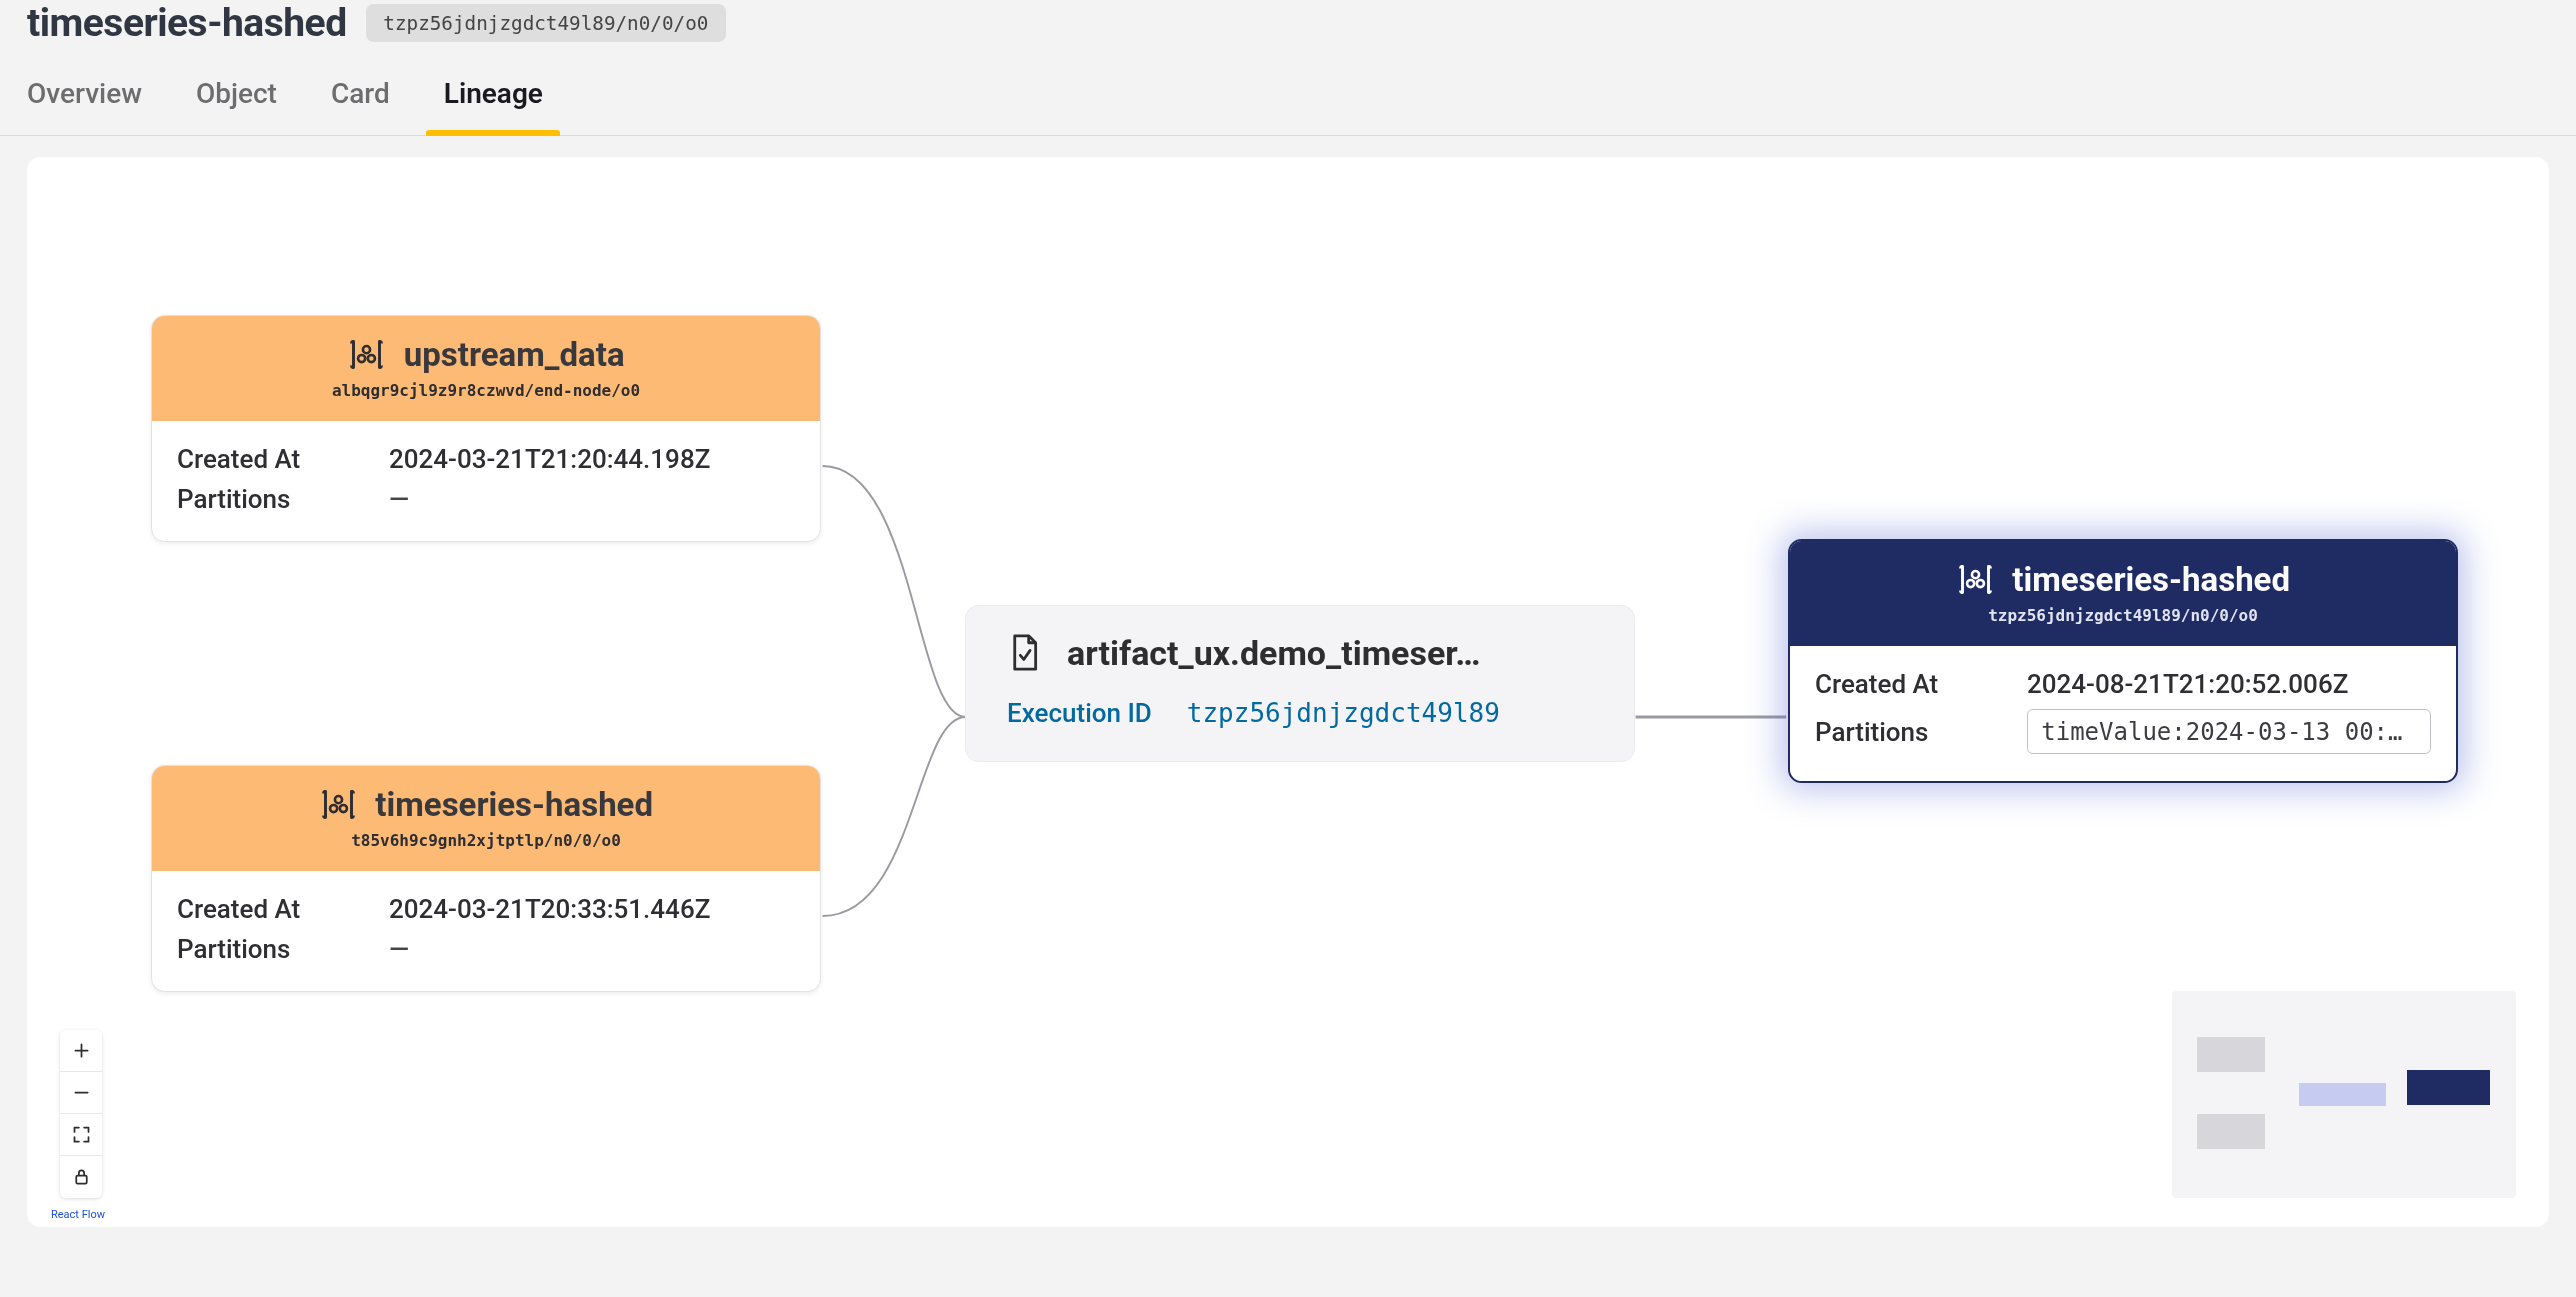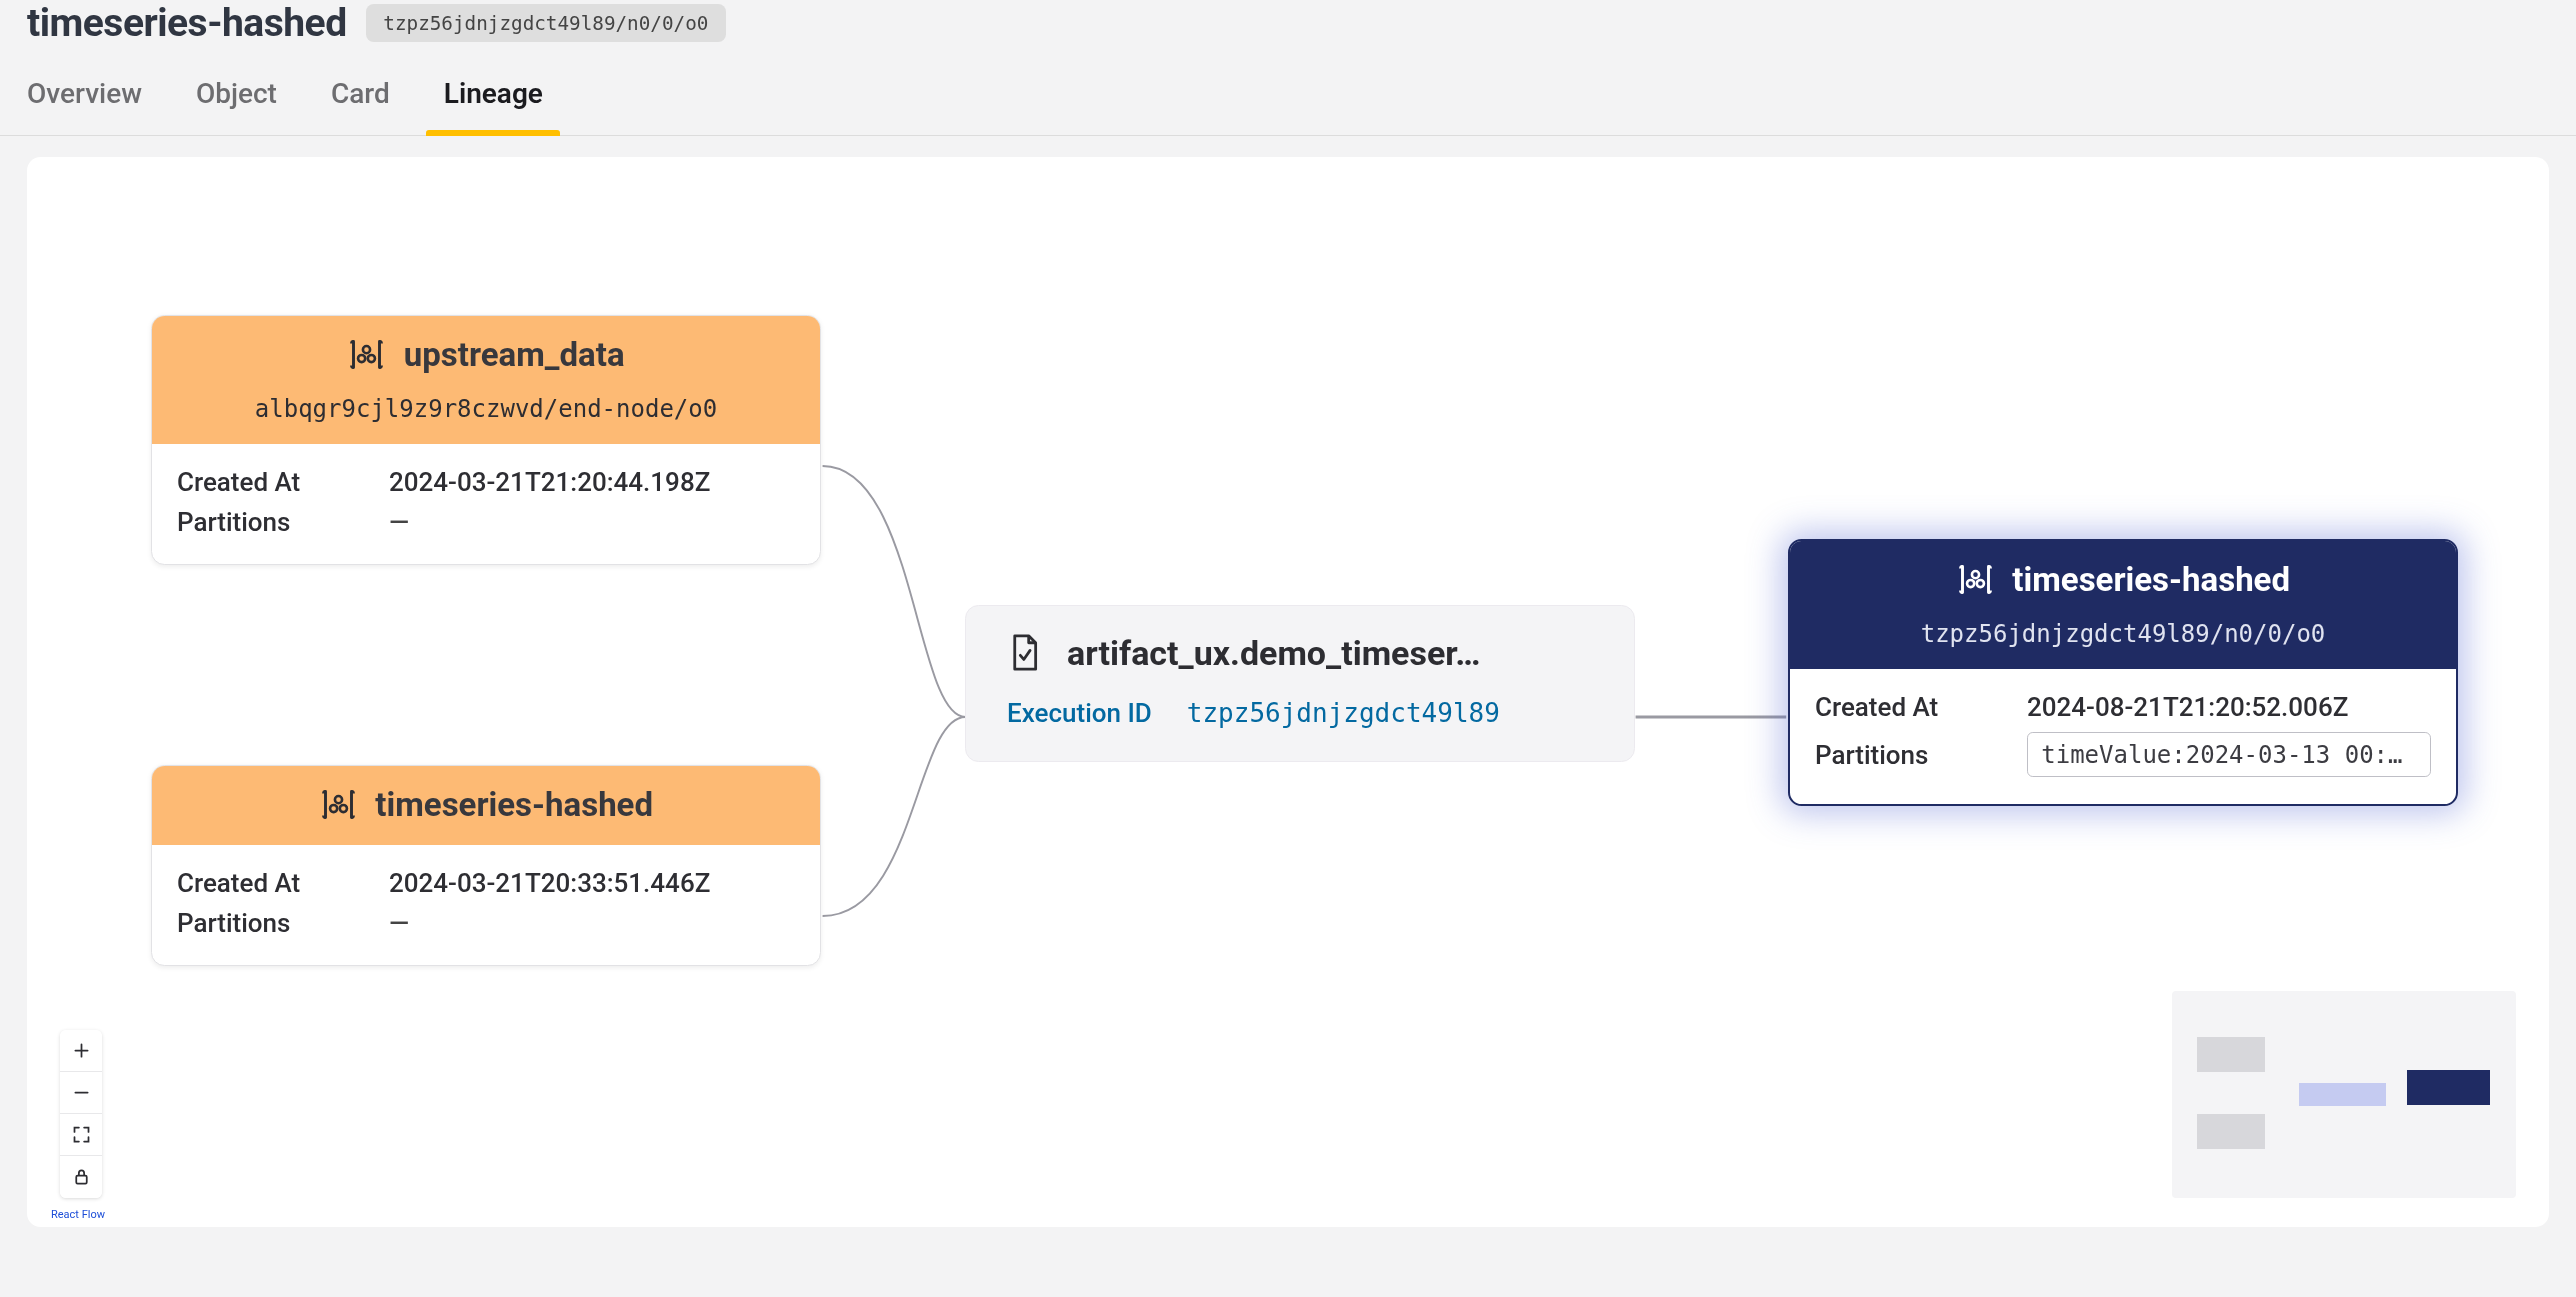--- a/index.html
+++ b/index.html
@@ -101,24 +101,24 @@
     align-items: center;
     justify-content: center;
     gap: 17.4px;
   }
   .node-title {
     font-size: 33px;
     font-weight: 700;
     color: #38383d;
   }
   .node-sub {
-    margin-top: 21px;
-    font-size: 24px;
+    margin-top: 7px;
+    font-size: 16px;
     color: #2d2d32;
-    font-weight: 400;
+    font-weight: 700;
     font-family: ui-monospace, Menlo, Consolas, monospace;
   }
   .node-body {
     padding: 23px 25px 27px 25px;
   }
   .kv-row {
     display: flex;
     font-size: 26px;
     color: #2e2e33;
     margin-bottom: 9.7px;
@@ -305,20 +305,21 @@
       <div class="node-title-row">
         <svg class="artifact-icon" viewBox="0 0 24 24">
           <path d="M4 4 L4 20 M20 4 L20 20" stroke="#2d2d32" stroke-width="1.8" fill="none" stroke-linecap="round"></path>
           <path d="M4 4 Q2.8 4 2.8 5.2 M4 20 Q2.8 20 2.8 18.8 M20 4 Q21.2 4 21.2 5.2 M20 20 Q21.2 20 21.2 18.8" stroke="#2d2d32" stroke-width="1.8" fill="none"></path>
           <circle cx="12" cy="9" r="2.2" stroke="#2d2d32" stroke-width="1.6" fill="none"></circle>
           <circle cx="9" cy="14.5" r="2.2" stroke="#2d2d32" stroke-width="1.6" fill="none"></circle>
           <circle cx="15" cy="14.5" r="2.2" stroke="#2d2d32" stroke-width="1.6" fill="none"></circle>
         </svg>
         <span class="node-title">timeseries-hashed</span>
       </div>
+      <div class="node-sub">t85v6h9c9gnh2xjtptlp/n0/0/o0</div>
     </div>
     <div class="node-body">
       <div class="kv-row">
         <span class="kv-key">Created At</span>
         <span class="kv-val">2024-03-21T20:33:51.446Z</span>
       </div>
       <div class="kv-row">
         <span class="kv-key">Partitions</span>
         <span class="kv-val dash">—</span>
       </div>

